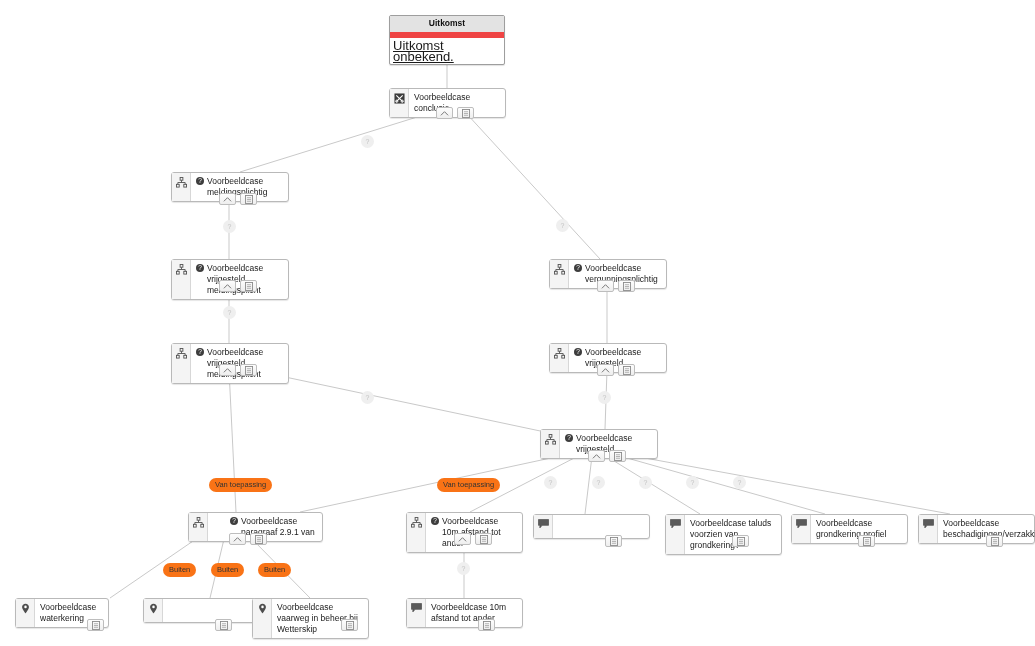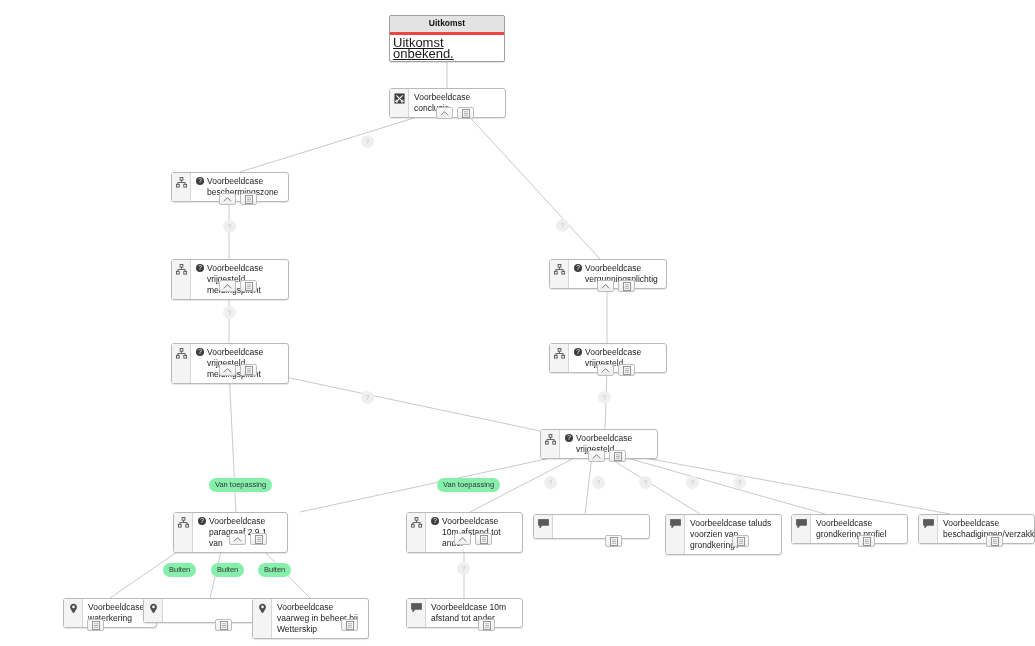--- a/index.html
+++ b/index.html
@@ -61,21 +61,21 @@
   .onode{
     position:absolute;
     border:1px solid #9e9e9e;
     border-radius:2px;
     background:#fff;
     box-sizing:border-box;
     box-shadow:0 1px 1px rgba(0,0,0,0.12);
   }
   .onode .otitle{
     background:#e3e3e3;
-    border-bottom:3px solid #ef4444;
+    border-bottom:6px solid #ef4444;
     font-size:8.5px;
     font-weight:bold;
     text-align:center;
     color:#111;
     padding:2px 0 3px 0;
     line-height:11px;
   }
   .onode .obody{
     font-size:13px;
     color:#1a1a1a;
@@ -97,21 +97,21 @@
     background:linear-gradient(#fdfdfd,#eeeeee);
     box-sizing:border-box;
     display:flex;align-items:center;justify-content:center;
     font-size:7px;color:#6a6a6a;
     line-height:1;
   }
   .btn svg{display:block;}
 
   .elabel{
     position:absolute;
-    background:#86efac;
+    background:#f97316;
     color:#333;
     font-size:7.5px;
     line-height:10px;
     padding:2px 6px;
     border-radius:7px;
     white-space:nowrap;
   }
   .emark{
     position:absolute;
     width:13px;height:13px;
@@ -200,21 +200,21 @@
         <div class="icon-cell">
           <svg class="ico" width="11" height="11" viewBox="0 0 12 12">
             <rect x="4.5" y="0.5" width="3" height="3" fill="none" stroke="#555"></rect>
             <rect x="0.5" y="8" width="3" height="3" fill="none" stroke="#555"></rect>
             <rect x="8.5" y="8" width="3" height="3" fill="none" stroke="#555"></rect>
             <path d="M6,3.5 L6,6 M2,8 L2,6 L10,6 L10,8" stroke="#555" fill="none"></path>
           </svg>
         </div>
         <div class="body">
           <span class="q-glyph">?</span>
-          <span class="label">Voorbeeldcase beschermingszone</span>
+          <span class="label">Voorbeeldcase meldingsplichtig</span>
         </div>
       </div>
       <div class="ctrls" style="left: 219px; top: 193px;">
         <div class="btn">
           <svg width="9" height="7" viewBox="0 0 10 7">
             <path d="M1,5.5 L5,1.5 L9,5.5" fill="none" stroke="#777" stroke-width="1.1"></path>
           </svg>
         </div>
         <div class="btn">
           <svg width="8" height="9" viewBox="0 0 9 10">
@@ -351,21 +351,21 @@
             <path d="M1,5.5 L5,1.5 L9,5.5" fill="none" stroke="#777" stroke-width="1.1"></path>
           </svg>
         </div>
         <div class="btn">
           <svg width="8" height="9" viewBox="0 0 9 10">
             <rect x="0.5" y="0.5" width="8" height="9" fill="none" stroke="#8a8a8a"></rect>
             <path d="M2.2,3 H6.8 M2.2,5 H6.8 M2.2,7 H6.8" stroke="#9a9a9a" stroke-width="0.8"></path>
           </svg>
         </div>
       </div>
-      <div class="node" style="left: 173px; top: 512px; width: 115px; min-height: 25px;">
+      <div class="node" style="left: 188px; top: 512px; width: 135px; min-height: 25px; gap: 17px;">
         <div class="icon-cell">
           <svg class="ico" width="11" height="11" viewBox="0 0 12 12">
             <rect x="4.5" y="0.5" width="3" height="3" fill="none" stroke="#555"></rect>
             <rect x="0.5" y="8" width="3" height="3" fill="none" stroke="#555"></rect>
             <rect x="8.5" y="8" width="3" height="3" fill="none" stroke="#555"></rect>
             <path d="M6,3.5 L6,6 M2,8 L2,6 L10,6 L10,8" stroke="#555" fill="none"></path>
           </svg>
         </div>
         <div class="body">
           <span class="q-glyph">?</span>
@@ -474,21 +474,21 @@
         </div>
       </div>
       <div class="ctrls" style="left: 986px; top: 535px;">
         <div class="btn">
           <svg width="8" height="9" viewBox="0 0 9 10">
             <rect x="0.5" y="0.5" width="8" height="9" fill="none" stroke="#8a8a8a"></rect>
             <path d="M2.2,3 H6.8 M2.2,5 H6.8 M2.2,7 H6.8" stroke="#9a9a9a" stroke-width="0.8"></path>
           </svg>
         </div>
       </div>
-      <div class="node" style="left: 15px; top: 598px; width: 94px; min-height: 25px; margin-left: 48px;">
+      <div class="node" style="left: 15px; top: 598px; width: 94px; min-height: 25px;">
         <div class="icon-cell">
           <svg class="ico" width="9" height="11" viewBox="0 0 10 12">
             <path d="M5,0.6 C7.2,0.6 8.8,2.2 8.8,4.3 C8.8,7 5,11.4 5,11.4 C5,11.4 1.2,7 1.2,4.3 C1.2,2.2 2.8,0.6 5,0.6 Z" fill="#4d4d4d"></path>
             <circle cx="5" cy="4.2" r="1.4" fill="#ffffff"></circle>
           </svg>
         </div>
         <div class="body">
           <span class="label">Voorbeeldcase waterkering</span>
         </div>
       </div>

